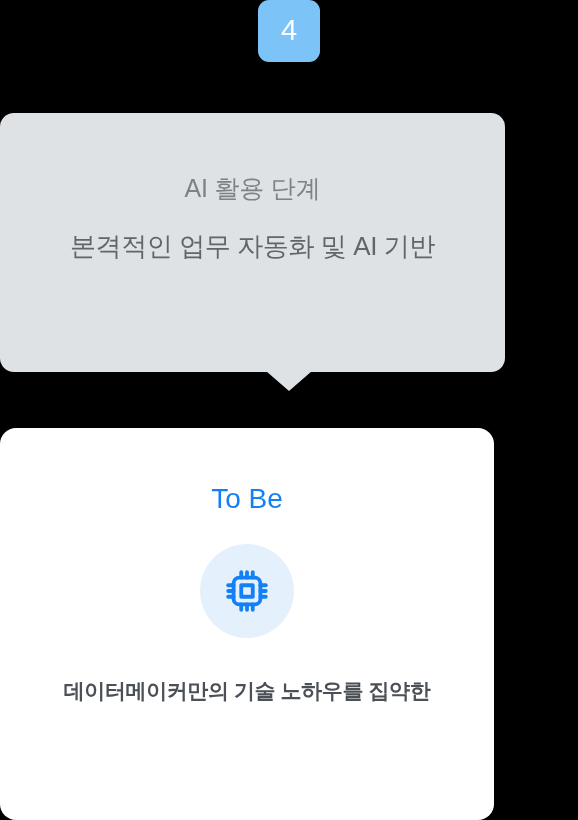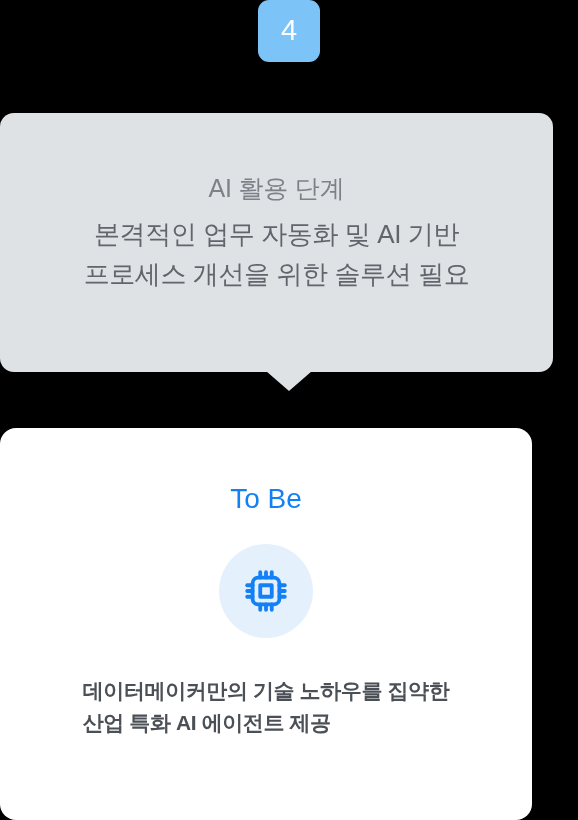--- a/index.html
+++ b/index.html
@@ -42,29 +42,30 @@
     font-weight: 400;
     letter-spacing: 0px;
     padding-bottom: 2px;
   }
 
   
   .bubble {
     position: absolute;
     left: 0px;
     top: 113px;
-    width: 553px;
+    width: 505px;
     height: 259px;
     background: #DFE2E5;
     border-radius: 14px 14px 14px 14px;
     box-sizing: border-box;
     display: flex;
     flex-direction: column;
     align-items: center;
     justify-content: flex-start;
+    gap: 12px;
   }
   .bubble-title {
     margin-top: 60px;
     font-size: 25px;
     font-weight: 400;
     color: #7C8288;
     letter-spacing: -0.2px;
     line-height: 1.2;
     text-align: center;
   }
@@ -91,21 +92,21 @@
     border-left: 23px solid transparent;
     border-right: 23px solid transparent;
     border-top: 20px solid #DFE2E5;
   }
 
   
   .card {
     position: absolute;
     left: 0px;
     top: 428px;
-    width: 532px;
+    width: 494px;
     height: 392px;
     background: #FFFFFF;
     border-radius: 16px 16px 16px 16px;
     box-sizing: border-box;
     display: flex;
     flex-direction: column;
     align-items: center;
   }
   .card-heading {
     margin-top: 54px;
@@ -149,21 +150,20 @@
 <div class="stage">
 
   <div class="step-badge">
     <span class="step-badge-num">4</span>
   </div>
 
   <div class="bubble">
     <div class="bubble-title">AI 활용 단계</div>
     <div class="bubble-body">
       <span class="line">본격적인 업무 자동화 및 AI 기반</span>
-      <span class="line">프로세스 개선을 위한 솔루션 필요</span>
     </div>
   </div>
 
   <div class="bubble-tail"></div>
 
   <div class="card">
     <div class="card-heading">To Be</div>
 
     <div class="icon-circle">
       <span>
@@ -181,17 +181,16 @@
           <line x1="2.2" y1="15" x2="5" y2="15"></line>
           <line x1="19" y1="9" x2="21.8" y2="9"></line>
           <line x1="19" y1="12" x2="21.8" y2="12"></line>
           <line x1="19" y1="15" x2="21.8" y2="15"></line>
         </svg>
       </span>
     </div>
 
     <div class="card-desc">
       <span class="line">데이터메이커만의 기술 노하우를 집약한</span>
-      <span class="line">산업 특화 AI 에이전트 제공</span>
     </div>
   </div>
 
 </div>
 
 </body></html>

